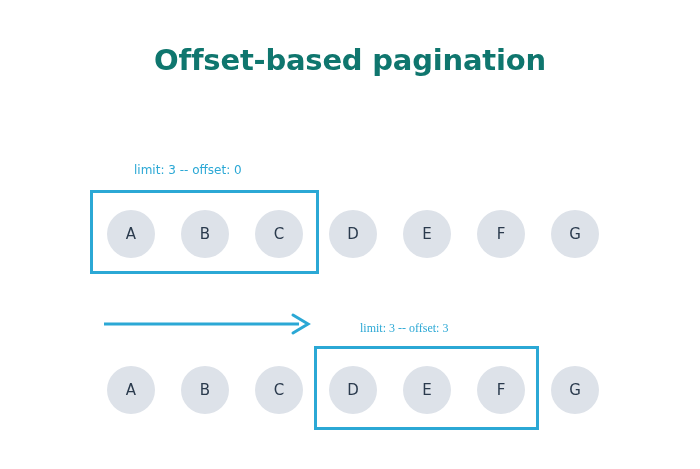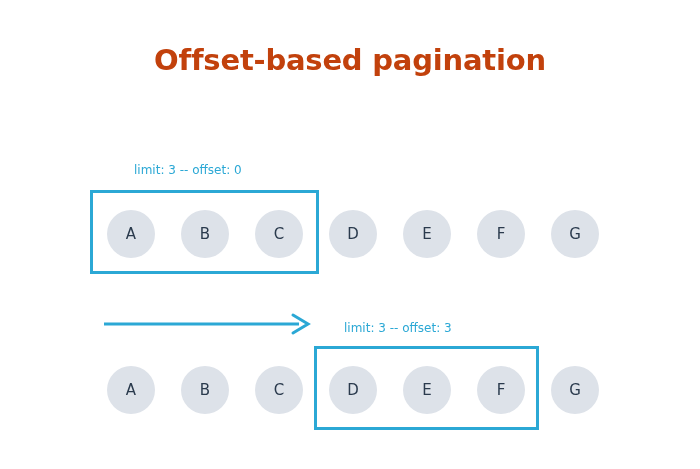--- a/index.html
+++ b/index.html
@@ -20,34 +20,34 @@
     background: #ffffff;
   }
   .page-title {
     position: absolute;
     left: 0;
     top: 41px;
     width: 700px;
     text-align: center;
     font-size: 29px;
     font-weight: 700;
-    color: #c2410c;
+    color: #0f766e;
     letter-spacing: -0.2px;
     line-height: 38px;
   }
   .caption {
     position: absolute;
     font-size: 12px;
     font-weight: 400;
     color: #2ba8d5;
     white-space: nowrap;
     line-height: 20px;
   }
   .caption-row1 { left: 134px; top: 160px; }
-  .caption-row2 { left: 344px; top: 318px; }
+  .caption-row2 { left: 360px; top: 318px; font-family: Liberation Serif, serif; }
 
   .node {
     position: absolute;
     width: 48px;
     height: 48px;
     border-radius: 50%;
     background: #dde2e9;
     color: #2a3a4d;
     font-size: 15px;
     font-weight: 400;

